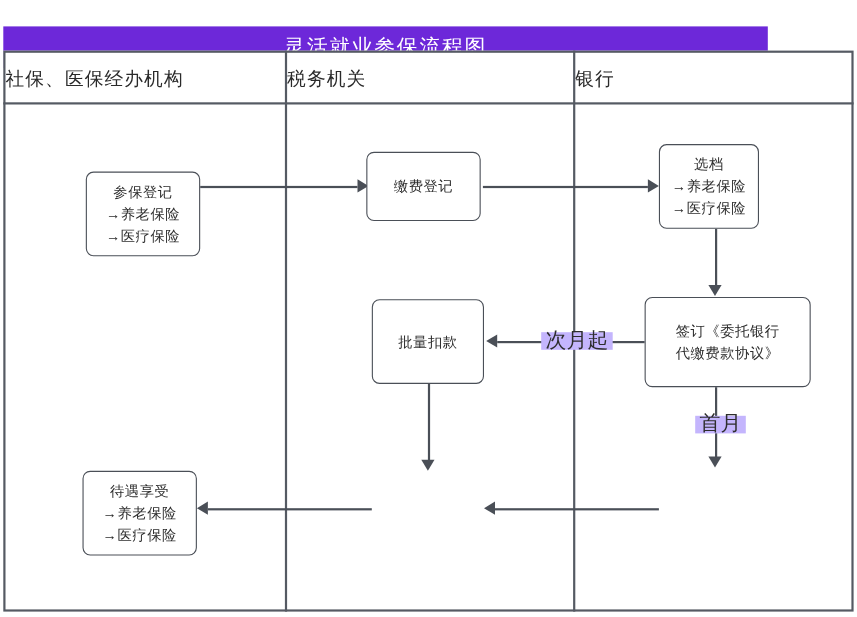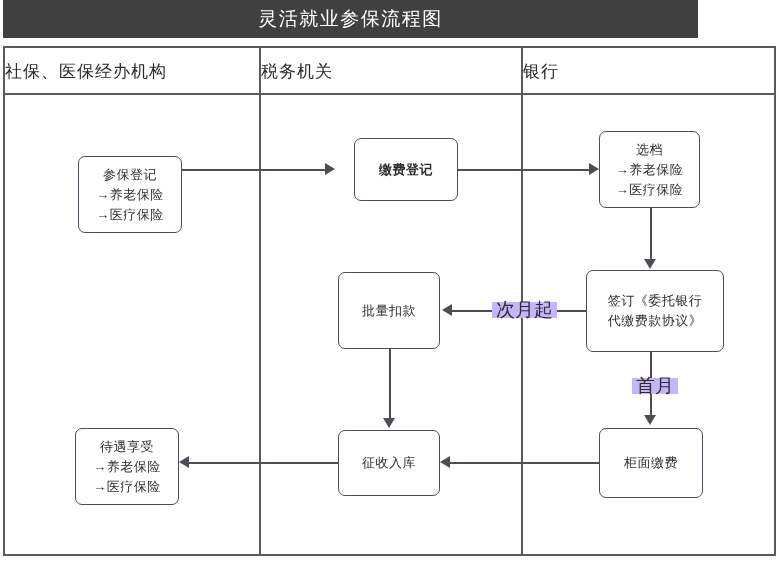--- a/index.html
+++ b/index.html
@@ -15,24 +15,24 @@
     width: 779px;
     height: 561px;
     background: #ffffff;
     overflow: hidden;
   }
 
   
   .title-bar {
     position: absolute;
     left: 3px;
-    top: 0;
+    top: 24px;
     width: 695px;
     height: 38px;
-    background: #404040;
+    background: #6d28d9;
     display: flex;
     align-items: center;
     justify-content: center;
     box-sizing: border-box;
   }
   .title-text {
     color: #ffffff;
     font-size: 19px;
     letter-spacing: 1.5px;
     font-weight: 400;
@@ -94,23 +94,23 @@
     color: #2d2d2d;
     font-size: 13px;
     line-height: 20px;
     z-index: 3;
   }
   .node .ln { white-space: nowrap; letter-spacing: 0.5px; }
   .node.two-line { font-size: 13px; }
 
   
   #node-canbao      { left: 78px;  top: 131px; width: 104px; height: 77px; margin-top: 25px; }
-  #node-jiaofei     { left: 354px; top: 138px; width: 104px; height: 63px; font-weight: bold; }
-  #node-xuandang    { left: 599px; top: 131px; width: 101px; height: 77px; }
-  #node-qianding    { left: 586px; top: 270px; width: 138px; height: 82px; }
+  #node-jiaofei     { left: 333px; top: 138px; width: 104px; height: 63px; }
+  #node-xuandang    { left: 599px; top: 131px; width: 91px; height: 77px; }
+  #node-qianding    { left: 586px; top: 270px; width: 151px; height: 82px; }
   #node-pilang      { left: 338px; top: 272px; width: 102px; height: 77px; }
   #node-guimian     { left: 599px; top: 428px; width: 104px; height: 70px; }
   #node-zhengshou   { left: 338px; top: 430px; width: 102px; height: 66px; }
   #node-daiyu       { left: 75px;  top: 428px; width: 104px; height: 77px; text-align: right; }
 
   
   .conn {
     position: absolute;
     background: #4a4f57;
     z-index: 2;
@@ -213,27 +213,21 @@
 
   <div class="node two-line" id="node-qianding">
     <span class="ln">签订《委托银行</span>
     <span class="ln">代缴费款协议》</span>
   </div>
 
   <div class="node" id="node-pilang">
     <span class="ln">批量扣款</span>
   </div>
 
-  <div class="node" id="node-guimian">
-    <span class="ln">柜面缴费</span>
-  </div>
-
-  <div class="node" id="node-zhengshou">
-    <span class="ln">征收入库</span>
-  </div>
+
 
   <div class="node" id="node-daiyu">
     <span class="ln">待遇享受</span>
     <span class="ln">→养老保险</span>
     <span class="ln">→医疗保险</span>
   </div>
 
 </div>
 
 </body></html>

